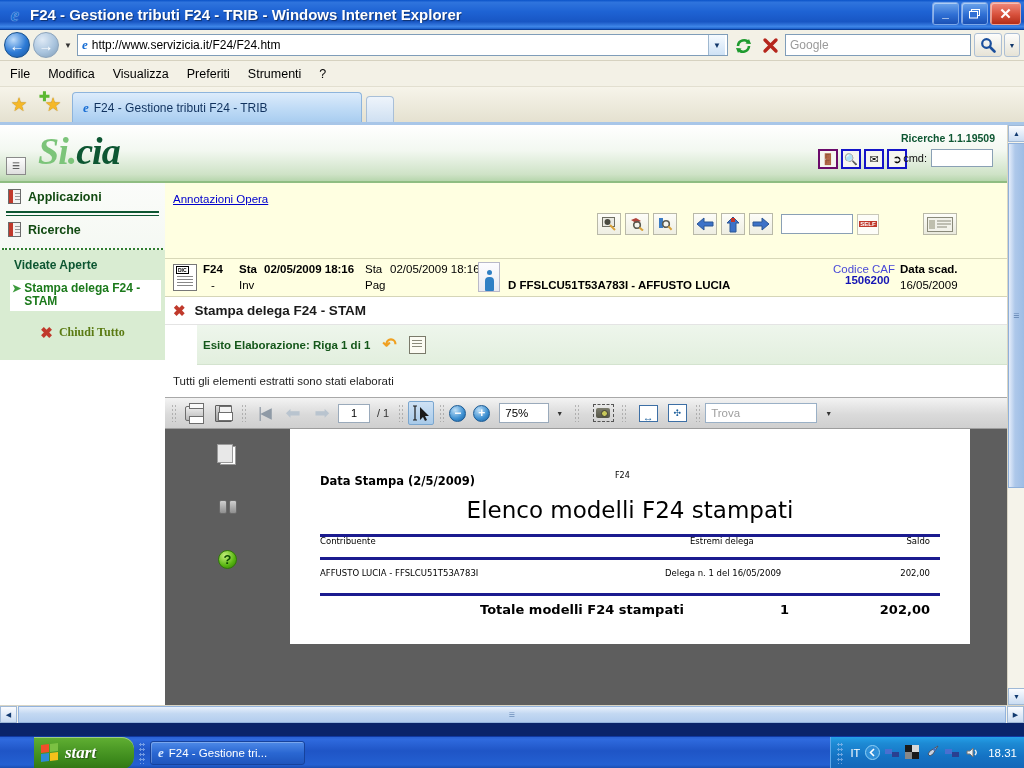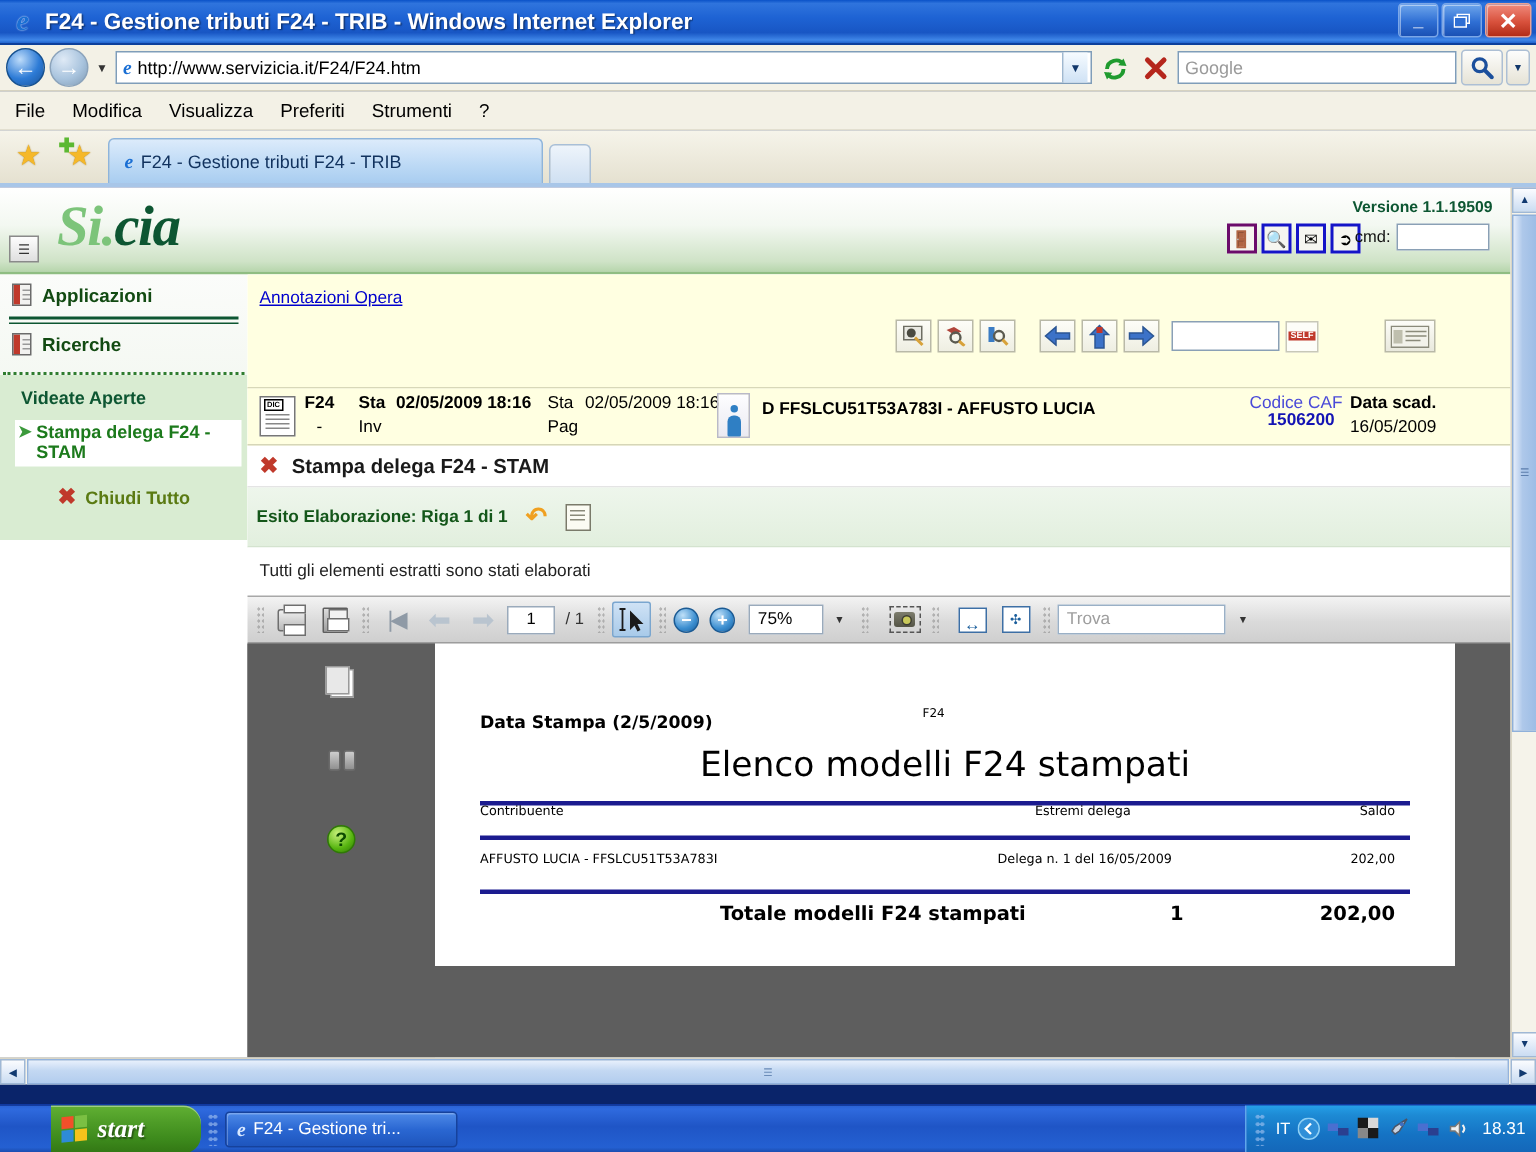--- a/index.html
+++ b/index.html
@@ -170,21 +170,21 @@
   #videate{
     margin-top:0;background:#d9ecd2;min-height:110px;padding:8px 0 10px 0;
   }
   #videate .hdr{font-size:12px;font-weight:bold;color:#0d5632;padding-left:14px;margin-bottom:8px;}
   #openitem{
     background:#fff;margin:0 4px 0 10px;padding:2px 4px 3px 2px;display:flex;gap:3px;align-items:flex-start;
   }
   #openitem .arr{color:#3c9a3c;font-size:11px;font-weight:bold;line-height:13px;}
   #openitem .txt{font-size:12px;font-weight:bold;color:#1c7a1c;line-height:13px;}
   #chiuditutto{display:flex;align-items:center;justify-content:center;gap:6px;margin-top:14px;}
-  #chiuditutto .txt{font-size:12px;font-weight:bold;color:#5a7a12;}
+  #chiuditutto .txt{font-size:12px;font-weight:bold;color:#5a7a12;font-family:Liberation Serif, serif;}
   .xred{color:#c0392b;font-size:15px;font-weight:bold;line-height:14px;}
   
   #content{ position:absolute;left:165px;top:58px;width:842px;height:522px;background:#fff;}
   #infobar{
     background:#ffffe1;border-bottom:1px solid #d8d8b8;position:relative;height:76px;
   }
   #annot{position:absolute;left:8px;top:10px;font-size:11.5px;color:#0000cd;text-decoration:underline;}
   #infoicons{position:absolute;left:432px;top:30px;display:flex;align-items:center;gap:4px;}
   .tbic{width:24px;height:22px;border:1px solid #b9b9a8;background:linear-gradient(180deg,#fdfdf8,#eeeee2);
     display:flex;align-items:center;justify-content:center;font-size:12px;}
@@ -210,20 +210,21 @@
   #personic .head{position:absolute;left:2px;top:-7px;width:5px;height:5px;border-radius:50%;background:#2f7fc4;}
   
   #pagetitle{
     height:28px;display:flex;align-items:center;gap:9px;padding-left:8px;background:#fff;
     border-bottom:1px solid #e4e4e4;
   }
   #pagetitle .t{font-size:13.5px;font-weight:bold;color:#1a1a1a;}
   #esito{
     height:40px;background:linear-gradient(180deg,#eef6ec,#e2efde);display:flex;align-items:center;gap:12px;padding-left:6px;
     border-bottom:1px solid #d4e3cf;
+    margin-left:32px;
   }
   #esito .t{font-size:11.5px;font-weight:bold;color:#14571a;}
   .undo-ic{color:#f0a020;font-size:17px;font-weight:bold;line-height:14px;}
   .note-ic{width:17px;height:18px;border:1px solid #7a7a6a;background:#fbfbf3;position:relative;}
   .note-ic:after{content:"";position:absolute;left:2px;top:3px;width:10px;height:1px;background:#8a8a7a;
     box-shadow:0 3px 0 #8a8a7a,0 6px 0 #8a8a7a;}
   #msgline{height:32px;display:flex;align-items:center;padding-left:8px;font-size:11.5px;color:#222;background:#fff;}
   
   #pdftoolbar{
     height:32px;background:linear-gradient(180deg,#f3f3f3,#dadada 55%,#cfcfcf);
@@ -412,21 +413,21 @@
   <div id="tabnew"></div>
 </div>
 
 <div id="page">
 
   <div id="appheader">
     <div id="logo">
       <span class="s1">Si.</span><span class="s2">cia</span>
     </div>
     <div id="collapse-btn">☰</div>
-    <div id="versione">Versione 1.1.19509</div>
+    <div id="versione">Ricerche 1.1.19509</div>
     <div id="hdricons">
       <div class="hic purple">🚪</div>
       <div class="hic">🔍</div>
       <div class="hic">✉</div>
       <div class="hic">➲</div>
     </div>
     <div id="cmdwrap">
       <span class="lb">cmd:</span>
       <div id="cmdinput"></div>
     </div>
@@ -523,21 +524,21 @@
       <span class="rec-c" style="left:74px;top:20px;">Inv</span>
       <span class="rec-c rec-b" style="left:99px;top:4px;">02/05/2009 18:16</span>
       <span class="rec-c" style="left:200px;top:4px;">Sta</span>
       <span class="rec-c" style="left:200px;top:20px;">Pag</span>
       <span class="rec-c" style="left:225px;top:4px;">02/05/2009 18:16</span>
       <div id="personic">
           <div class="body">
             <div class="head"></div>
           </div>
         </div>
-      <span class="rec-c rec-b" style="left:343px;top:8px;">D FFSLCU51T53A783I - AFFUSTO LUCIA</span>
+      <span class="rec-c rec-b" style="left:343px;top:20px;">D FFSLCU51T53A783I - AFFUSTO LUCIA</span>
       <span class="rec-c" style="left:668px;top:4px;color:#4a4ad8;">Codice CAF</span>
       <span class="rec-c rec-b" style="left:680px;top:15px;color:#1414b4;">1506200</span>
       <span class="rec-c rec-b" style="left:735px;top:4px;">Data scad.</span>
       <span class="rec-c" style="left:735px;top:20px;">16/05/2009</span>
     </div>
 
     <div id="pagetitle">
       <span class="xred">✖</span>
       <span class="t">Stampa delega F24 - STAM</span>
     </div>

